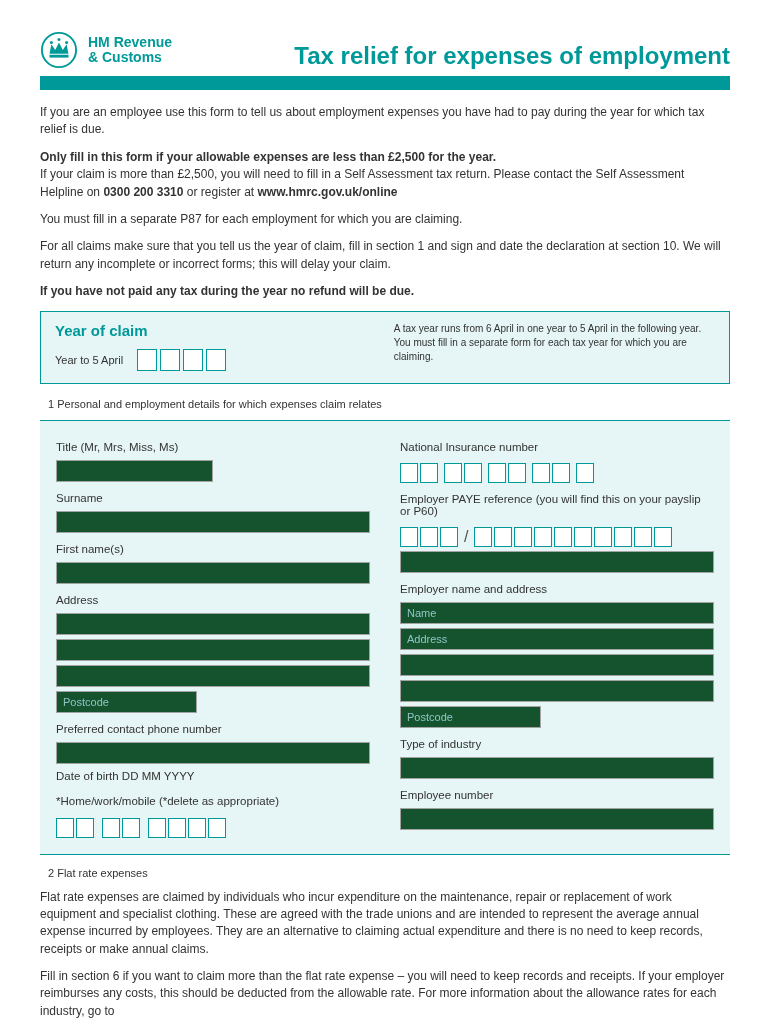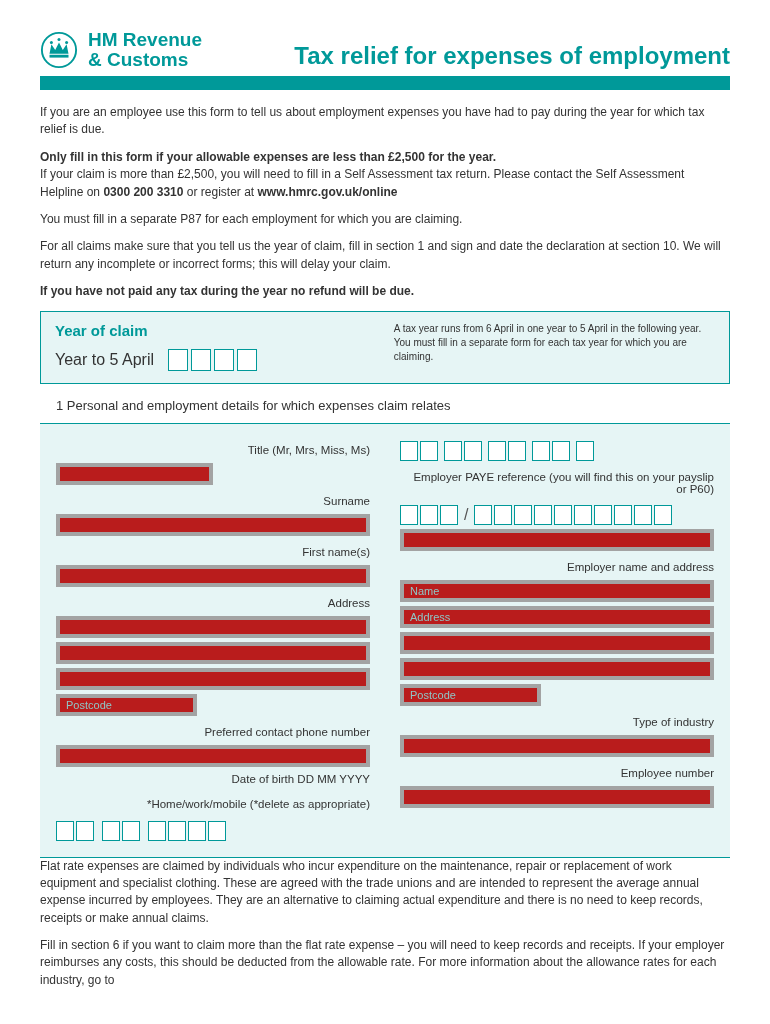--- a/index.html
+++ b/index.html
@@ -8,56 +8,55 @@
     background: #fff;
     width: 770px;
     margin: 0 auto;
     color: #333;
     font-size: 12px;
   }
   .page { padding: 30px 40px 10px 40px; }
   .header { display: flex; align-items: center; gap: 14px; margin-bottom: 6px; }
   .logo-wrap { display: flex; align-items: center; gap: 10px; }
   .crown { width: 38px; height: 38px; }
-  .logo-text { color: #009999; font-weight: bold; font-size: 19px; line-height: 1.05; }
+  .logo-text { color: #009999; font-weight: bold; font-size: 14px; line-height: 1.05; }
   .title { color: #009999; font-weight: bold; font-size: 24px; margin-left: auto; margin-top: 12px; }
   .bar { height: 14px; background: #009999; margin: 6px 0 14px 0; }
   .intro p { margin-bottom: 10px; line-height: 1.45; }
   .intro .bold { font-weight: bold; }
   .year-box {
     border: 1px solid #009999;
     background: #e6f5f5;
     padding: 10px 10px 12px 14px;
     margin: 10px 0 14px 0;
     display: flex;
     gap: 40px;
   }
   .year-left { flex: 0 0 45%; }
   .year-left h3 { color: #009999; font-size: 15px; font-weight: bold; margin-bottom: 10px; }
-  .year-left .yr-row { display: flex; align-items: center; gap: 14px; font-size: 16px; }
+  .year-left .yr-row { display: flex; align-items: center; gap: 14px; font-size: 11px; }
   .box-row { display: flex; gap: 3px; }
   .cbox {
     width: 20px; height: 22px; background: #fff; border: 1px solid #009999;
   }
   .cbox.sm { width: 18px; height: 20px; }
   .year-right { flex: 1; font-size: 10px; line-height: 1.4; }
-  h2.section { font-size: 13px; font-weight: normal; margin: 12px 0 10px 16px; }
+  h2.section { font-size: 11px; font-weight: normal; margin: 12px 0 10px 8px; }
   .panel {
     background: #e6f5f5;
     border-top: 1px solid #009999;
     border-bottom: 1px solid #009999;
     padding: 14px 16px 16px 16px;
     display: flex;
     gap: 30px;
-    text-align: right;
   }
   .col { flex: 1; display: flex; flex-direction: column; gap: 4px; }
   .fld-label { font-size: 11.5px; margin-top: 6px; margin-bottom: 3px; }
   .tinput {
-    border: 4px solid #a3a3a3; background: #b91c1c; height: 22px; width: 100%;
+    border: 1px solid #a3a3a3; background: #14532d; height: 22px; width: 100%;
   }
   .tinput.ph { color: #8fc6c6; font-size: 11px; padding: 3px 6px; display:flex; align-items:center; }
   .ni-row { display: flex; gap: 6px; margin-top: 3px; }
   .ni-pair { display: flex; gap: 2px; }
   .paye-row { display:flex; align-items:center; gap:6px; margin-top:3px;}
   .slash { font-size: 16px; color: #555; }
   .dob-row { display:flex; gap:8px; margin-top:4px;}
   .sec2-text p { margin-bottom:10px; line-height:1.45; }
 </style>
 </head>
@@ -148,20 +147,21 @@
         <div class="ni-pair">
             <div class="cbox sm"></div>
             <div class="cbox sm"></div>
             <div class="cbox sm"></div>
             <div class="cbox sm"></div>
           </div>
       </div>
     </div>
 
     <div class="col">
+      <div class="fld-label">National Insurance number</div>
       <div class="ni-row">
         <div class="ni-pair">
             <div class="cbox sm"></div>
             <div class="cbox sm"></div>
           </div>
         <div class="ni-pair">
             <div class="cbox sm"></div>
             <div class="cbox sm"></div>
           </div>
         <div class="ni-pair">
@@ -209,20 +209,21 @@
       <div class="tinput ph" style="width:45%">Postcode</div>
 
       <div class="fld-label">Type of industry</div>
       <div class="tinput"></div>
 
       <div class="fld-label">Employee number</div>
       <div class="tinput"></div>
     </div>
   </div>
 
+  <h2 class="section">2  Flat rate expenses</h2>
 
   <div class="sec2-text">
     <p>
       <span>Flat rate expenses are claimed by individuals who incur expenditure on the maintenance, repair or replacement of </span><span class="bold">work equipment and specialist clothing</span><span>. These are agreed with the trade unions and are intended to represent the average annual expense incurred by employees. They are an alternative to claiming actual expenditure and there is no need to keep records, receipts or make annual claims.</span>
     </p>
     <p>
       <span>Fill in section 6 if you want to claim more than the flat rate expense – you will need to keep records and receipts. If your employer reimburses any costs, this should be deducted from the allowable rate. For more information about the allowance rates for each industry, go to </span>
     </p>
   </div>
 

